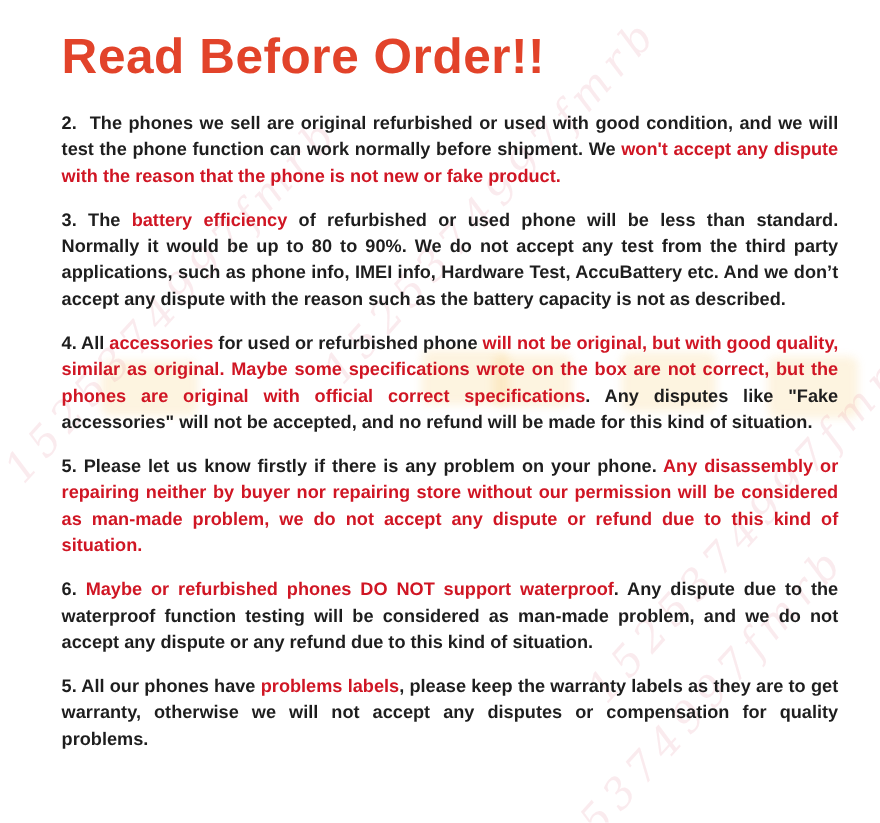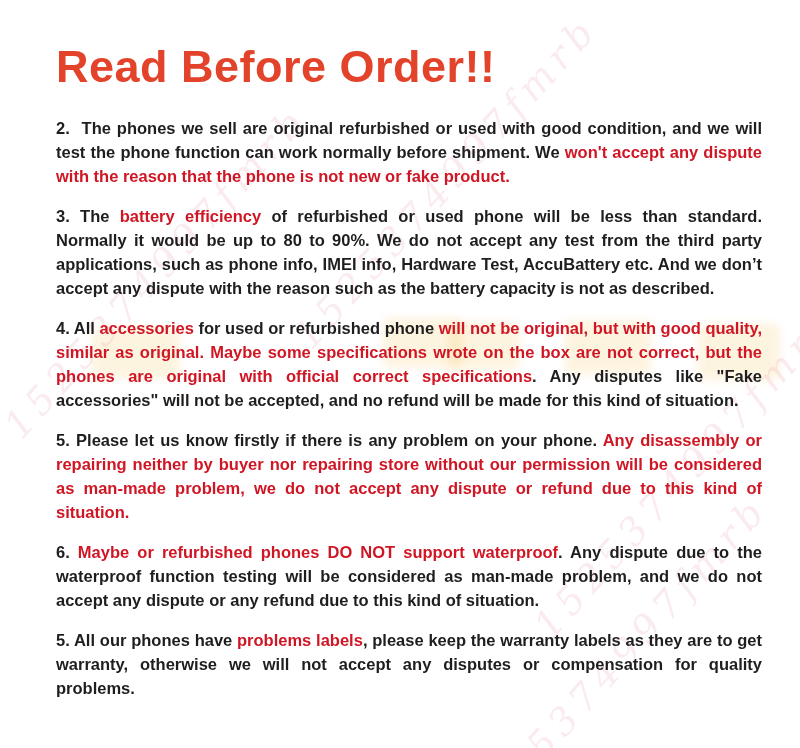--- a/index.html
+++ b/index.html
@@ -42,21 +42,21 @@
   }
   
   .content {
     position: absolute;
     left: 56px;
     right: 38px;
     top: 26px;
     z-index: 1;
   }
   h1.page-title {
-    margin: 16px 0 24px 0;
+    margin: 0 0 24px 0;
     font-size: 45px;
     line-height: 1.1;
     font-weight: bold;
     letter-spacing: 0.5px;
     color: var(--title-red, #e2432a);
   }
   p.notice {
     margin: 0 0 16px 0;
     font-size: 16.5px;
     line-height: 24px;

